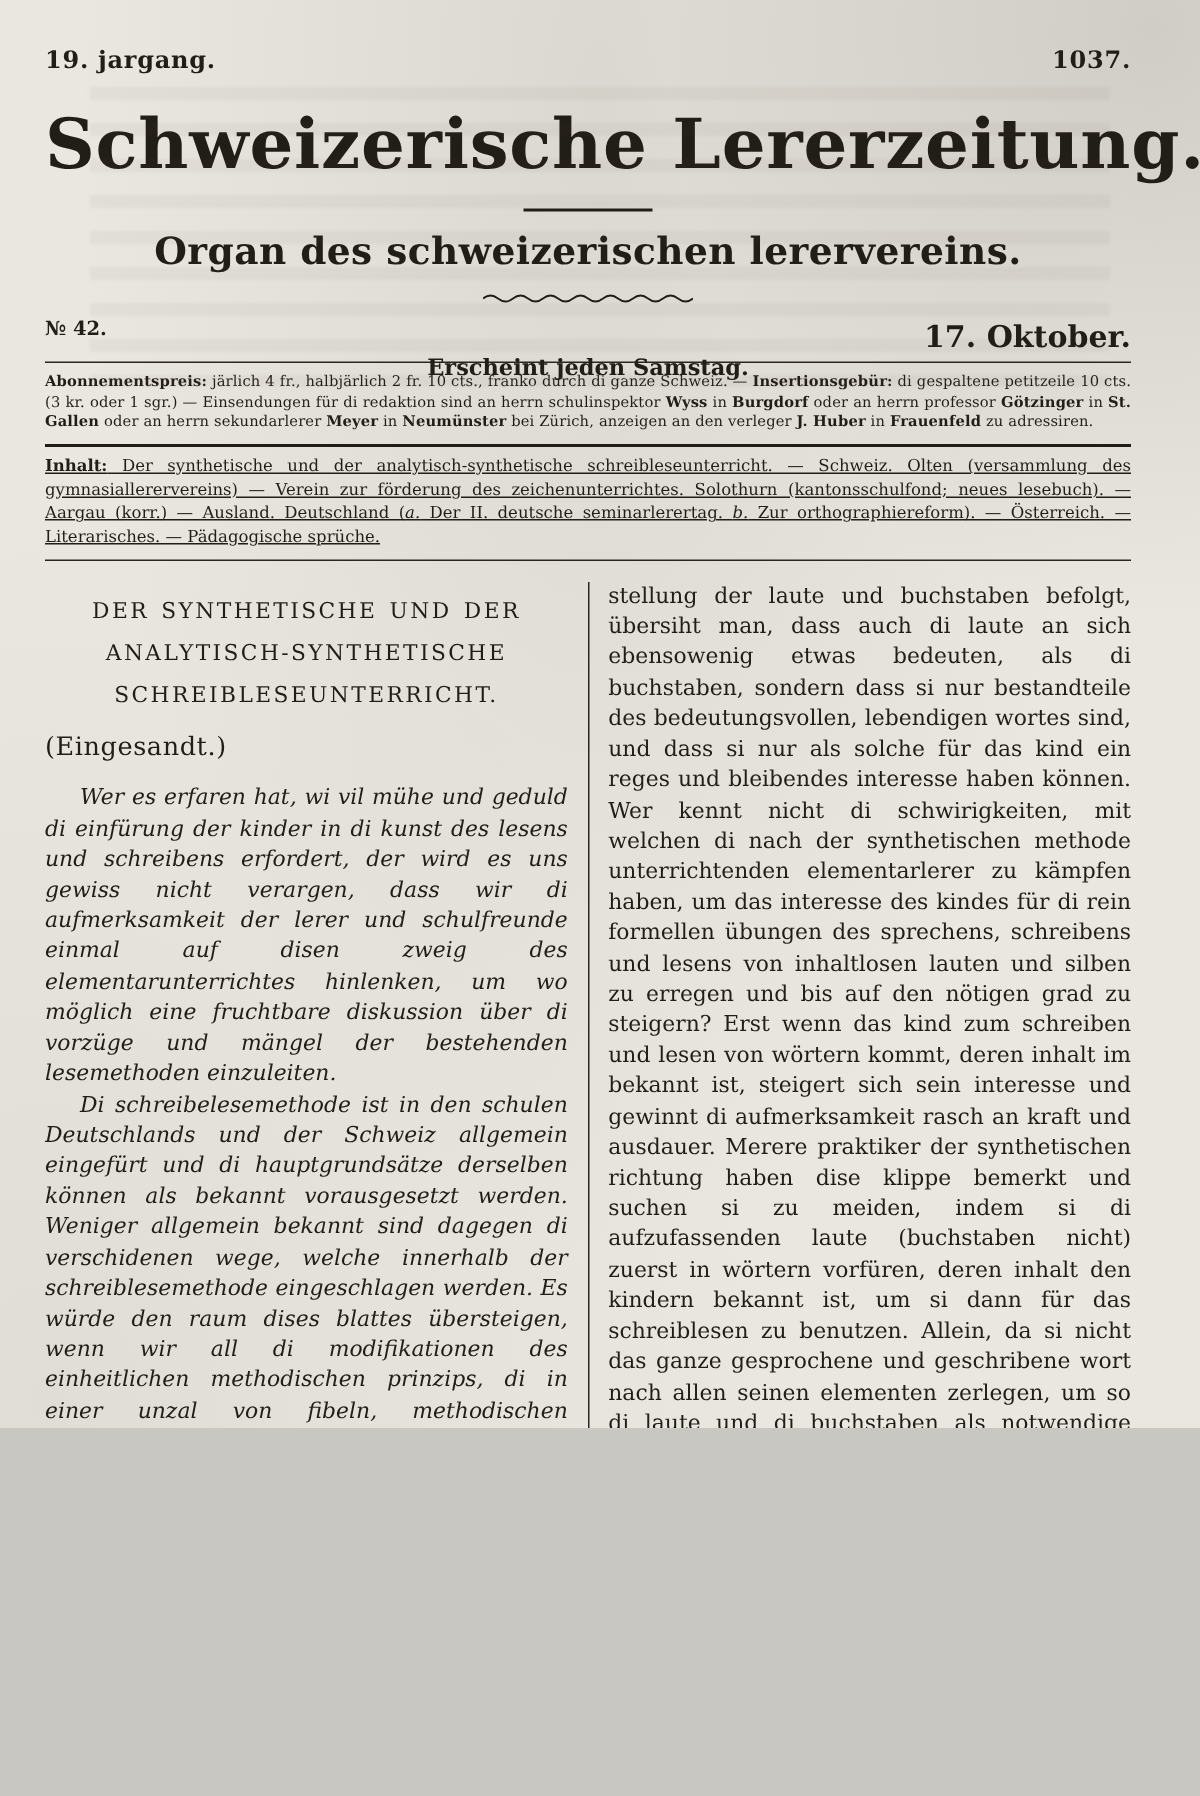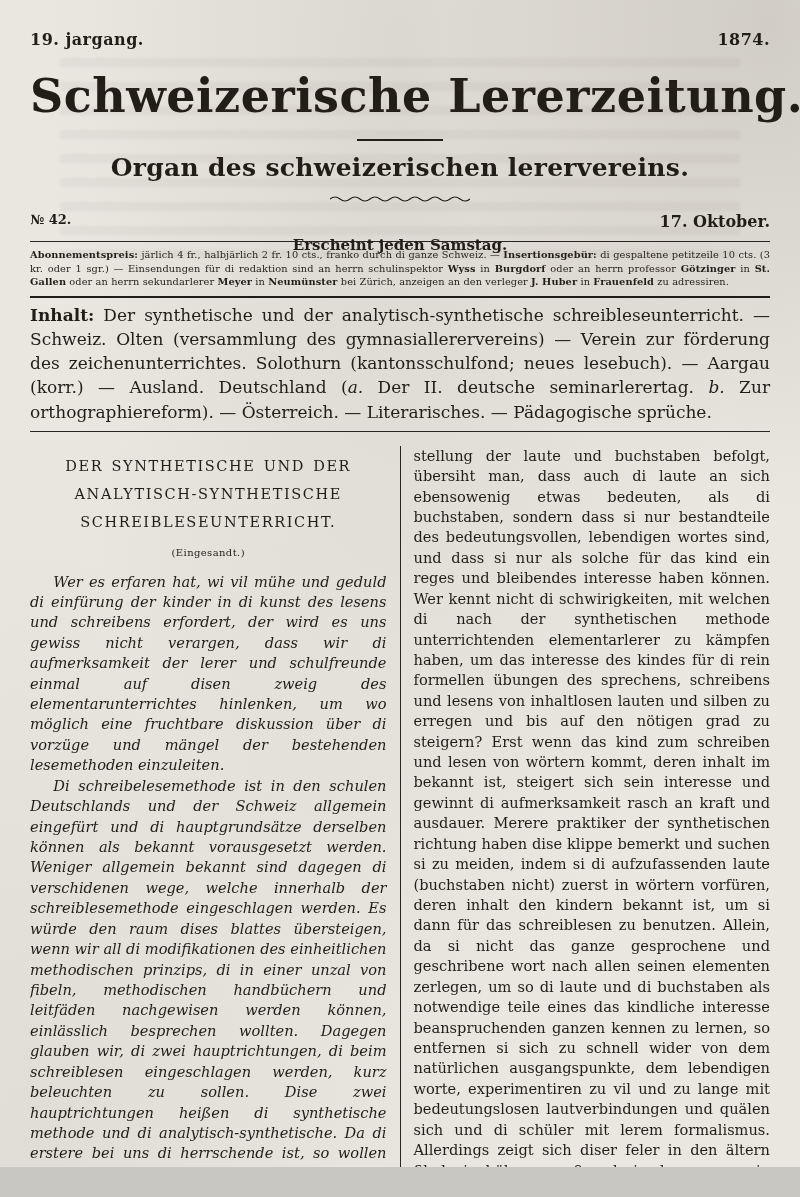--- a/index.html
+++ b/index.html
@@ -1,22 +1,22 @@
 <!DOCTYPE html>
 <html lang="de"><head>
 <meta charset="utf-8">
 <style>
   * { margin:0; padding:0; box-sizing:border-box; }
   html,body { width:800px; }
   body { background:#c9c7c2; font-family:"DejaVu Serif","Liberation Serif",serif; }
 
   .page{
     position:relative;
-    width:800px; height:1167px;
-    padding:30px 30px 0 30px;
+    width:800px; height:952px;
+    padding:30px 46px 0 30px;
     color:#211d17;
     background:
       radial-gradient(ellipse at 50% 6%, rgba(110,104,92,0.12), transparent 62%),
       radial-gradient(ellipse at 96% 2%, rgba(90,84,74,0.18), transparent 30%),
       radial-gradient(ellipse at 4% 98%, rgba(110,104,92,0.08), transparent 45%),
       #eae7e1;
     overflow:hidden;
   }
   
   .ghost{
@@ -48,31 +48,31 @@
     letter-spacing:0.3px;
   }
   .squiggle{ text-align:center; margin:12px 0 6px 0; line-height:0; }
 
   .issue-row{
     position:relative; margin-top:8px; height:22px;
     font-weight:bold;
   }
   .issue-row .no{ position:absolute; left:0; font-size:13px; }
   .issue-row .mid{ position:absolute; left:0; right:0; text-align:center; font-size:15px;margin-top:24px; }
-  .issue-row .date{ position:absolute; right:0; font-size:16px; }
+  .issue-row .date{ position:absolute; right:0; font-size:20px; }
 
   .rule-thin{ border:0; border-top:1px solid #2a2520; margin:7px 0 6px 0; }
   .rule-thick{ border:0; border-top:2.5px solid #201c17; margin:7px 0 5px 0; }
 
   .imprint{
     font-size:9.8px; line-height:1.4; text-align:justify;
     letter-spacing:0.1px;
   }
   .inhalt{
-    font-size:17px; line-height:1.42; text-align:justify;
+    font-size:11px; line-height:1.42; text-align:justify;text-decoration:underline;
   }
   .seg-b{ font-weight:bold; }
   .seg-i{ font-style:italic; }
 
   .columns{
     display:flex; margin-top:14px; align-items:stretch;
     height:calc(1197px - 30px - 380px);
   }
   .col{ flex:1 1 0; overflow:hidden; }
   .col.left{ padding-right:13px; }
@@ -80,38 +80,38 @@
   .col-rule{ width:1px; background:#2a2520; flex:0 0 1px; }
 
   .article-heading{
     margin-top:6px;
     text-align:center;
     font-size:14.5px; font-weight:normal;
     letter-spacing:1.6px; word-spacing:2px;
     line-height:1.95;
   }
   .byline{
-    text-align:center; font-size:10px; margin:10px 0 14px 0;
+    text-align:left; font-size:17px; margin:10px 0 14px 0;
     letter-spacing:0.4px;
   }
   .body-p{
     font-size:14.6px; line-height:1.4; text-align:justify;
     hyphens:auto;
   }
   .indent{ text-indent:1.6em;font-style:italic; }
 </style>
 </head>
 <body>
 
 <div class="page">
   <div class="ghost"></div>
 
   <div class="top-row">
     <span>19. jargang.</span>
-    <span>1874.</span>
+    <span>1037.</span>
   </div>
 
   <h1 class="np-title">Schweizerische Lererzeitung.</h1>
   <div class="title-rule"></div>
   <h2 class="np-subtitle">Organ des schweizerischen lerervereins.</h2>
 
   <div class="squiggle">
     <svg width="140" height="10" viewBox="0 0 140 10" aria-hidden="true">
       <path d="M0 5 Q 5 1 10 5 T 20 5 T 30 5 T 40 5 T 50 5 T 60 5 T 70 5 T 80 5 T 90 5 T 100 5 T 110 5 T 120 5 T 130 5 T 140 5" fill="none" stroke="#211d17" stroke-width="1.2"></path>
     </svg>

